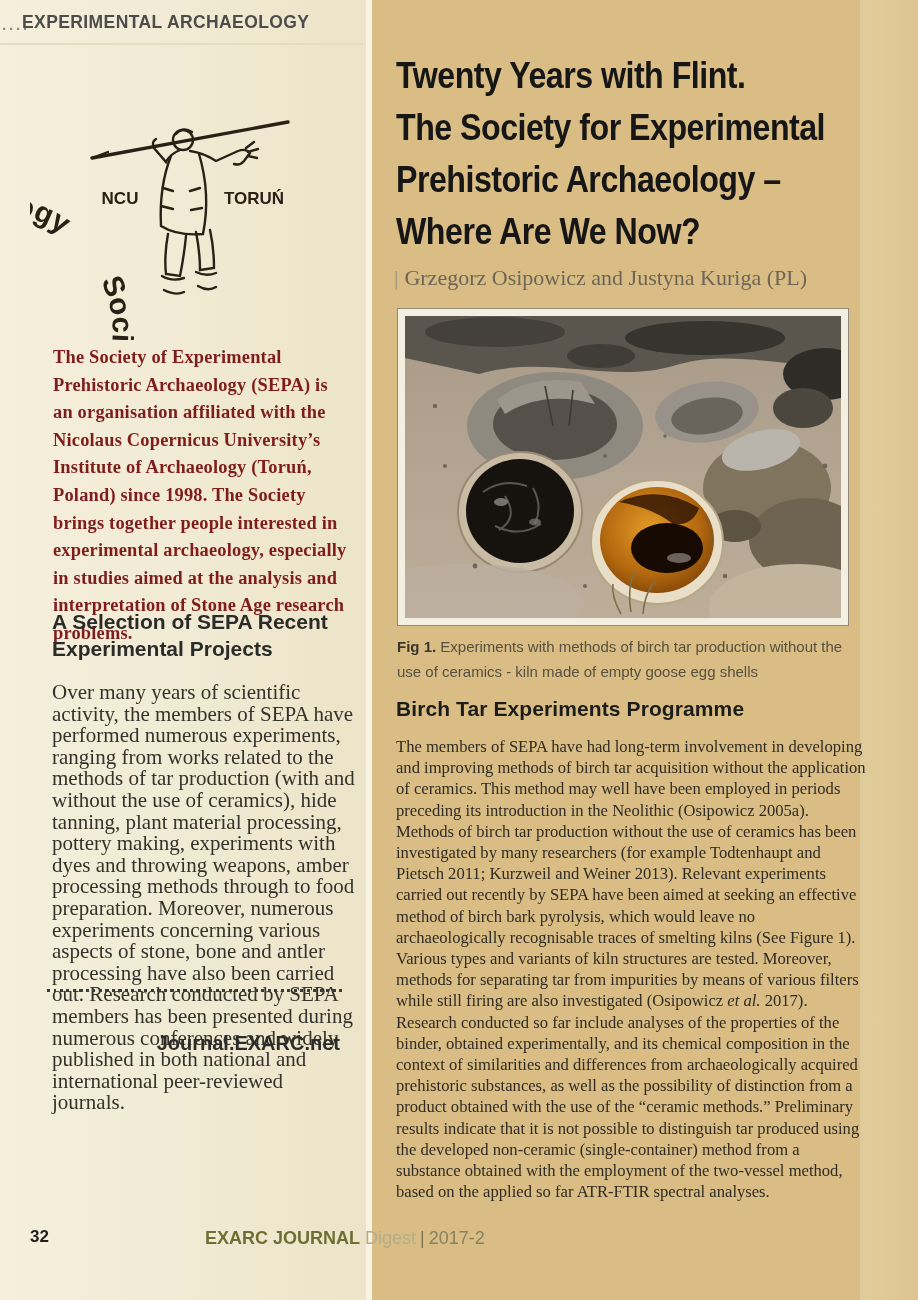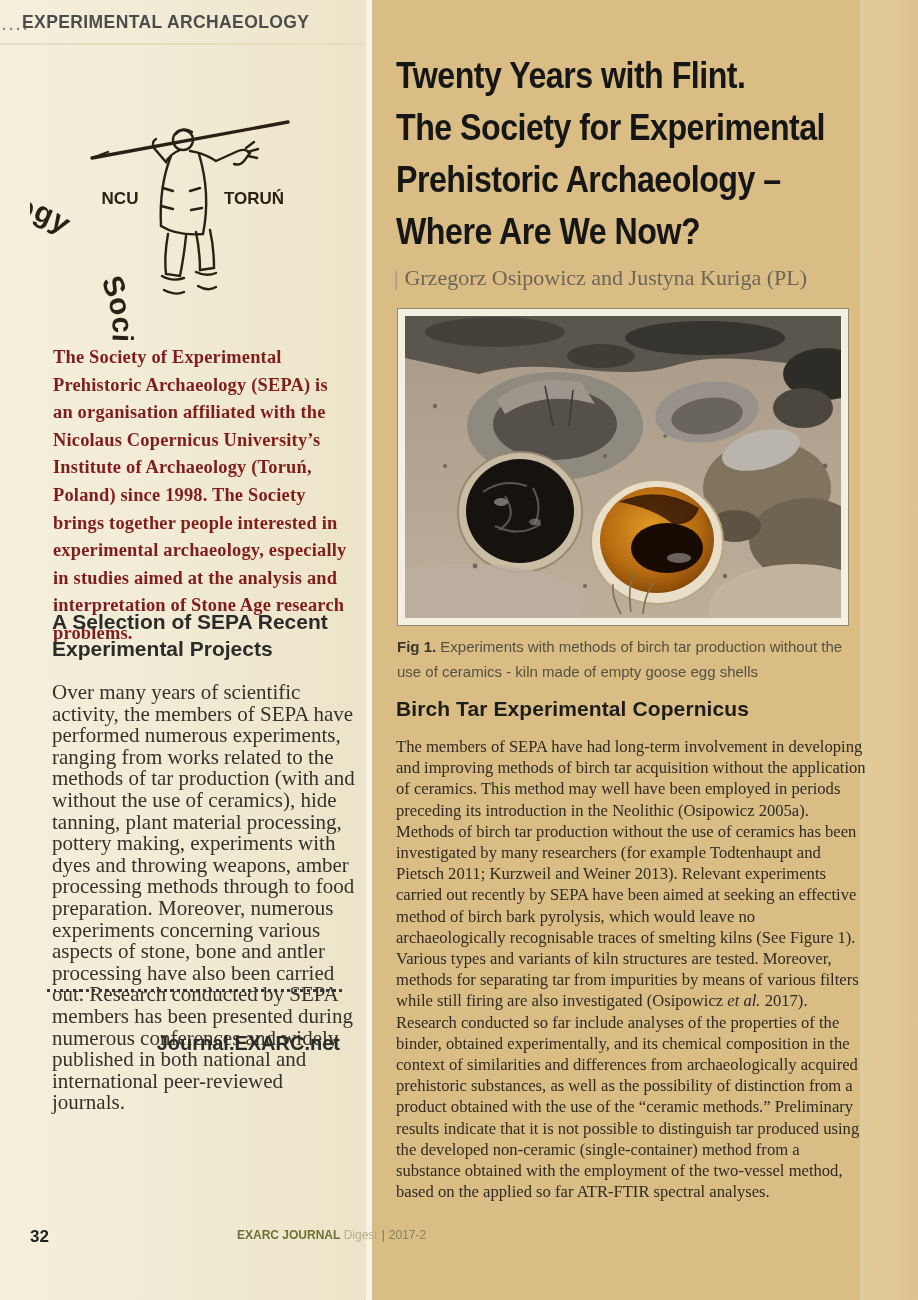--- a/index.html
+++ b/index.html
@@ -55,21 +55,21 @@
   .section-heading{position:absolute;left:396px;top:697px;width:470px;
                    font-size:21px;font-weight:bold;color:#1c1c1a;letter-spacing:0.1px;}
   .right-body{position:absolute;left:396px;top:736px;width:470px;
               font-family:"Liberation Serif",serif;
               font-size:16.6px;line-height:21.2px;color:#2f2b23;}
   .right-body .it{font-style:italic;}
 
   
   .page-number{position:absolute;left:30px;top:1227px;font-size:17px;
                font-weight:bold;color:#1e1e1c;}
-  .footer-line{position:absolute;left:205px;top:1228px;font-size:12px;color:#87825f;margin-left:32px;}
+  .footer-line{position:absolute;left:205px;top:1228px;font-size:18px;color:#87825f;}
   .footer-line .journal{font-weight:bold;color:#6f6f33;}
   .footer-line .digest{color:#b5ad8a;}
   .footer-line .sep{color:#7b7656;margin:0 4px;}
 </style>
 </head>
 <body>
 
 <div class="page">
 
   <div class="left-col"></div>
@@ -200,20 +200,20 @@
         <circle cx="260" cy="120" r="1.8"></circle>
           <circle cx="420" cy="150" r="2.4"></circle>
         <circle cx="180" cy="270" r="2"></circle>
           <circle cx="30" cy="90" r="2.2"></circle>
       </g>
     </svg>
   </div>
 
   <div class="caption"><span class="cap-label">Fig 1.</span><span> Experiments with methods of birch tar production without the use of ceramics - kiln made of empty goose egg shells</span></div>
 
-  <div class="section-heading">Birch Tar Experimental Copernicus</div>
+  <div class="section-heading">Birch Tar Experiments Programme</div>
 
   <div class="right-body"><span>The members of SEPA have had long-term involvement in developing and improving methods of birch tar acquisition without the application of ceramics. This method may well have been employed in periods preceding its introduction in the Neolithic (Osipowicz 2005a). Methods of birch tar production without the use of ceramics has been investigated by many researchers (for example Todtenhaupt and Pietsch 2011; Kurzweil and Weiner 2013). Relevant experiments carried out recently by SEPA have been aimed at seeking an effective method of birch bark pyrolysis, which would leave no archaeologically recognisable traces of smelting kilns (See Figure 1). Various types and variants of kiln structures are tested. Moreover, methods for separating tar from impurities by means of various filters while still firing are also investigated (Osipowicz </span><span class="it">et al.</span><span> 2017). Research conducted so far include analyses of the properties of the binder, obtained experimentally, and its chemical composition in the context of similarities and differences from archaeologically acquired prehistoric substances, as well as the possibility of distinction from a product obtained with the use of the “ceramic methods.” Preliminary results indicate that it is not possible to distinguish tar produced using the developed non-ceramic (single-container) method from a substance obtained with the employment of the two-vessel method, based on the applied so far ATR-FTIR spectral analyses.</span></div>
 
   <div class="page-number">32</div>
   <div class="footer-line"><span class="journal">EXARC JOURNAL</span><span> </span><span class="digest">Digest</span><span class="sep">|</span><span>2017-2</span></div>
 
 </div>
 
 </body></html>

